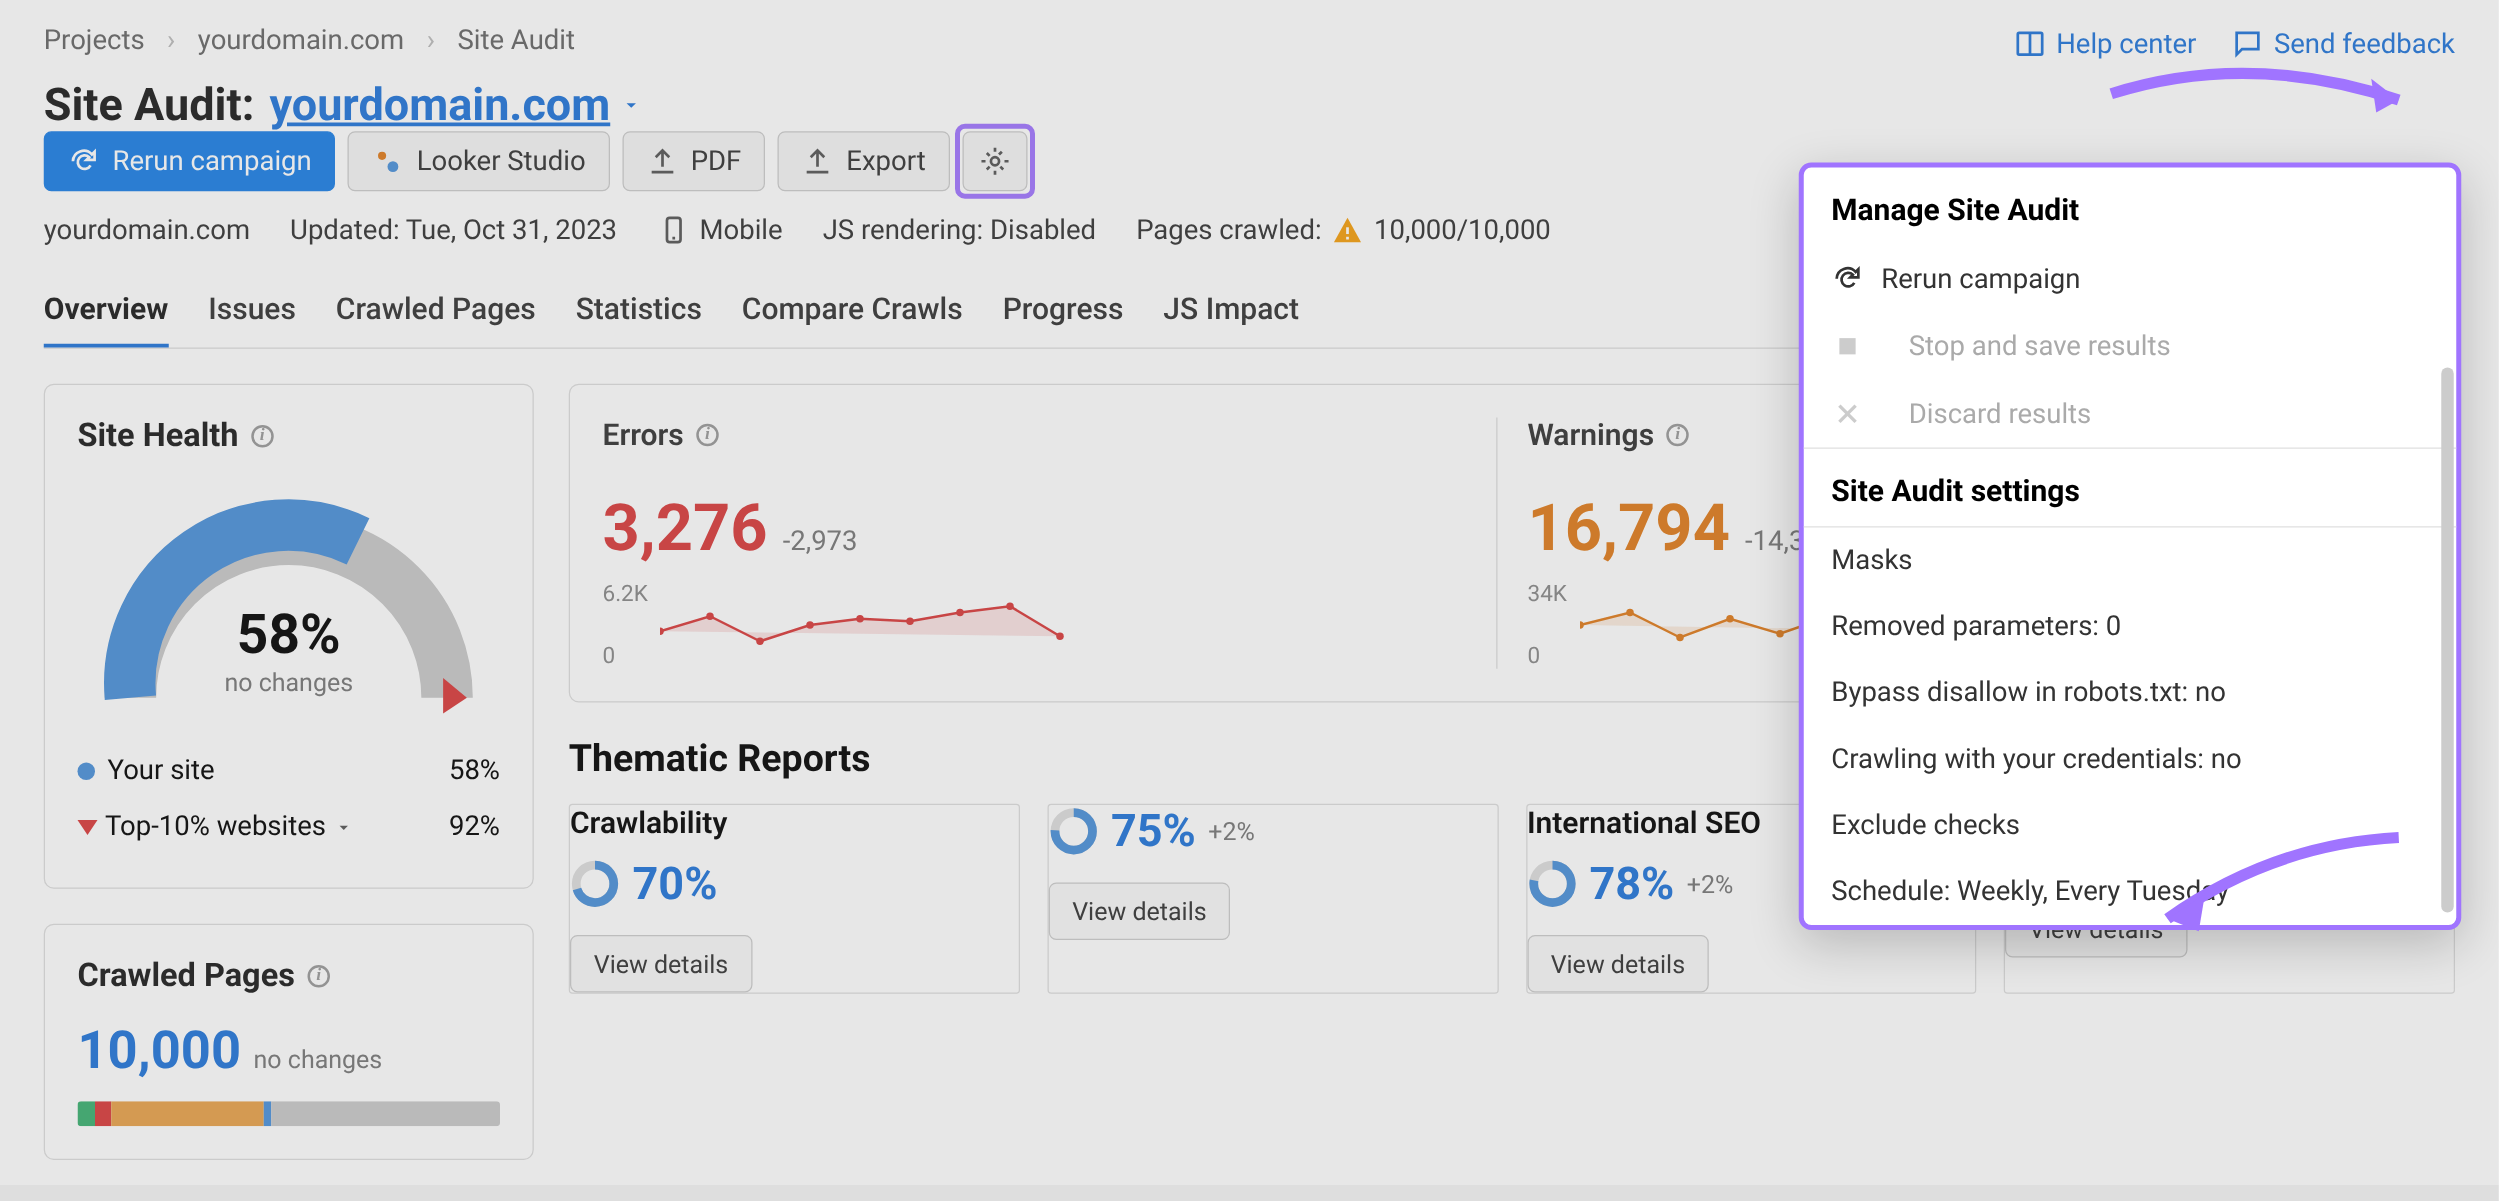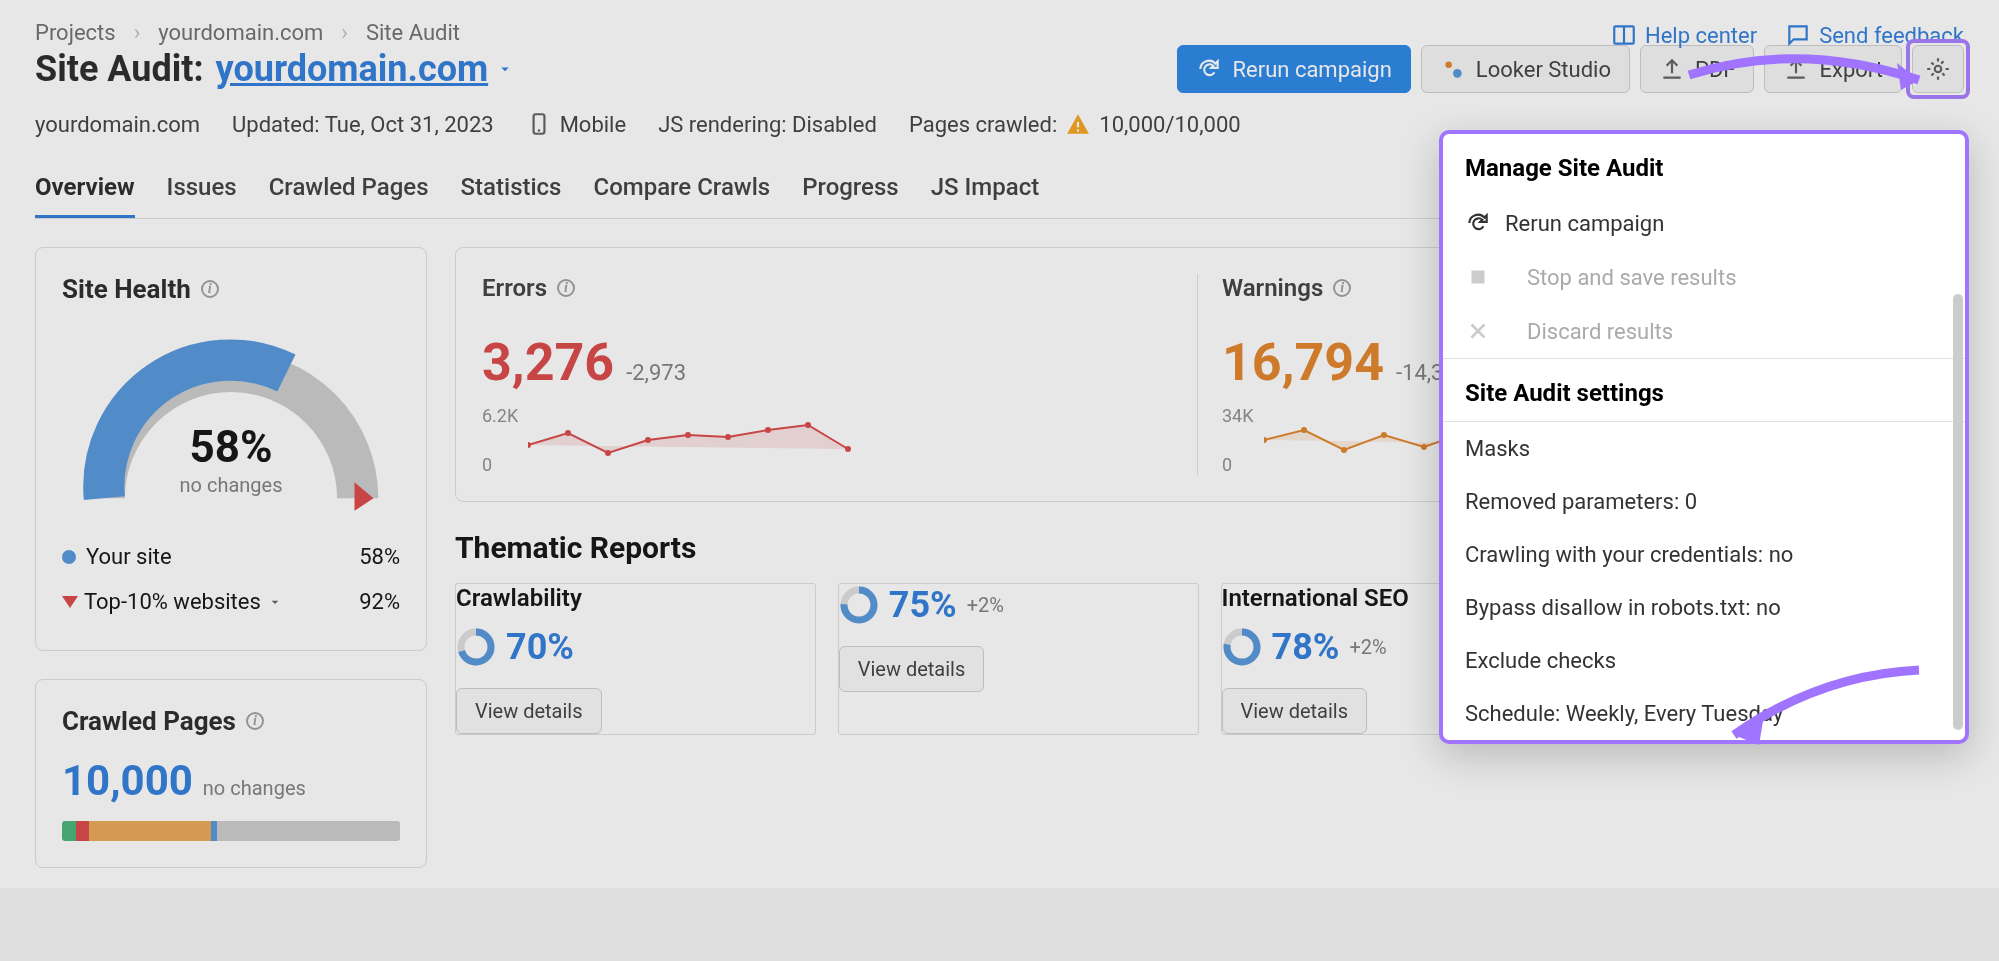--- a/index.html
+++ b/index.html
@@ -1,26 +1,26 @@
 <!DOCTYPE html>
 <html><head>
 <meta charset="utf-8">
 <style>
 * { box-sizing: border-box; margin: 0; padding: 0; font-family: -apple-system, BlinkMacSystemFont, "Segoe UI", Roboto, Arial, sans-serif; }
 body { background: #f5f5f5; width: 1999px; height: 961px; position: relative; overflow: hidden; }
 
 .page { background: #fff; padding: 20px 35px; }
 
 
-.breadcrumb { display: flex; align-items: center; gap: 18px; font-size: 22px; color: #666; }
+.breadcrumb { display: flex; align-items: center; gap: 18px; font-size: 22px; color: #666; margin-bottom: 18px; }
 .breadcrumb a { color: #666; text-decoration: none; }
 .breadcrumb .chev { color: #bbb; }
 
 
-.header-row { display: flex; align-items: center; justify-content: space-between; margin-bottom: 18px; }
+.header-row { display: flex; align-items: flex-start; justify-content: space-between; margin-bottom: 18px; flex-direction: column; }
 .header-left { display: flex; align-items: center; gap: 12px; }
 .page-title { font-size: 36px; font-weight: 700; color: #1a1a1a; }
 .domain-link { font-size: 36px; font-weight: 700; color: #2075d9; display: flex; align-items: center; gap: 8px; }
 .header-right { display: flex; align-items: center; gap: 10px; }
 .btn { display: inline-flex; align-items: center; gap: 10px; padding: 10px 18px; border-radius: 6px; font-size: 22px; cursor: pointer; border: 1px solid #ccc; background: #f5f5f5; color: #333; }
 .btn-primary { background: #1a7ee6; color: #fff; border-color: #1a7ee6; }
 .btn-icon-only { padding: 10px 12px; }
 
 
 .top-links { position: absolute; top: 22px; right: 35px; display: flex; gap: 28px; font-size: 22px; }
@@ -410,22 +410,22 @@
         <line x1="6" y1="6" x2="18" y2="18"></line>
         <line x1="18" y1="6" x2="6" y2="18"></line>
       </svg>
     <span>Discard results</span>
   </div>
   <div class="dd-sep"></div>
   <div class="dd-section-title">Site Audit settings</div>
   <div class="dd-sep"></div>
   <div class="dd-setting">Masks</div>
   <div class="dd-setting">Removed parameters: 0</div>
+  <div class="dd-setting">Bypass disallow in robots.txt: no</div>
   <div class="dd-setting">Crawling with your credentials: no</div>
-  <div class="dd-setting">Bypass disallow in robots.txt: no</div>
   <div class="dd-setting">Exclude checks</div>
   <div class="dd-setting">Schedule: Weekly, Every Tuesday</div>
   <div class="dropdown-scroll"></div>
 </div>
 
 <svg class="arrow-svg" style="top:35px; right:40px;" width="280" height="90">
   <path d="M 10 40 Q 120 5 240 45" fill="none" stroke="#a074ff" stroke-width="9"></path>
   <polygon points="240,45 218,28 222,55" fill="#a074ff"></polygon>
 </svg>
 <svg class="arrow-svg" style="top:660px; right:60px;" width="230" height="100">

